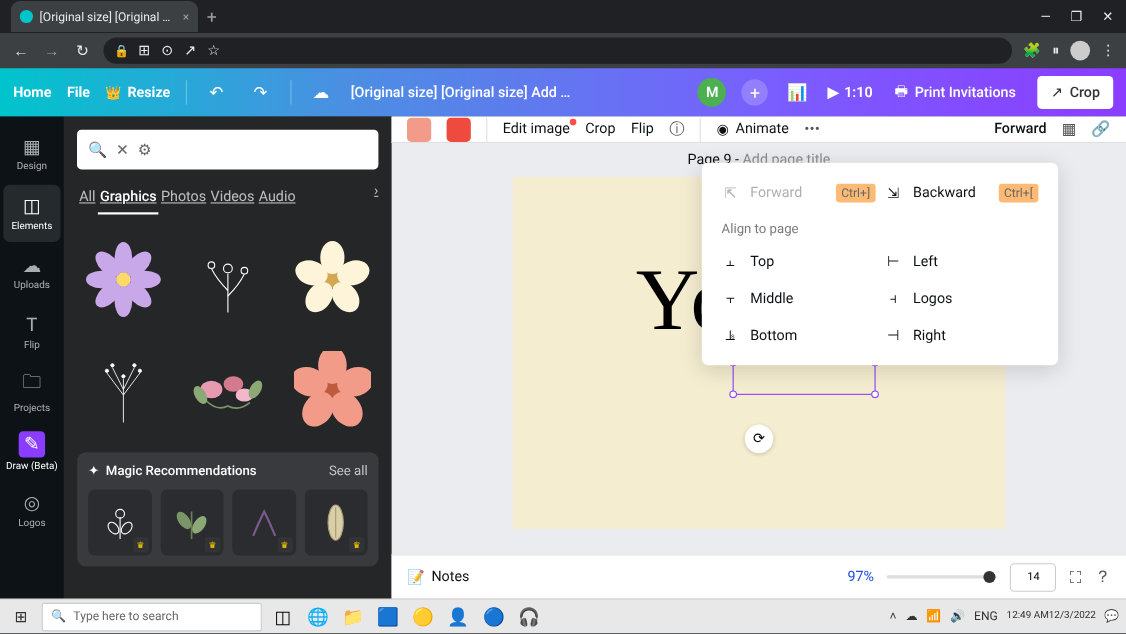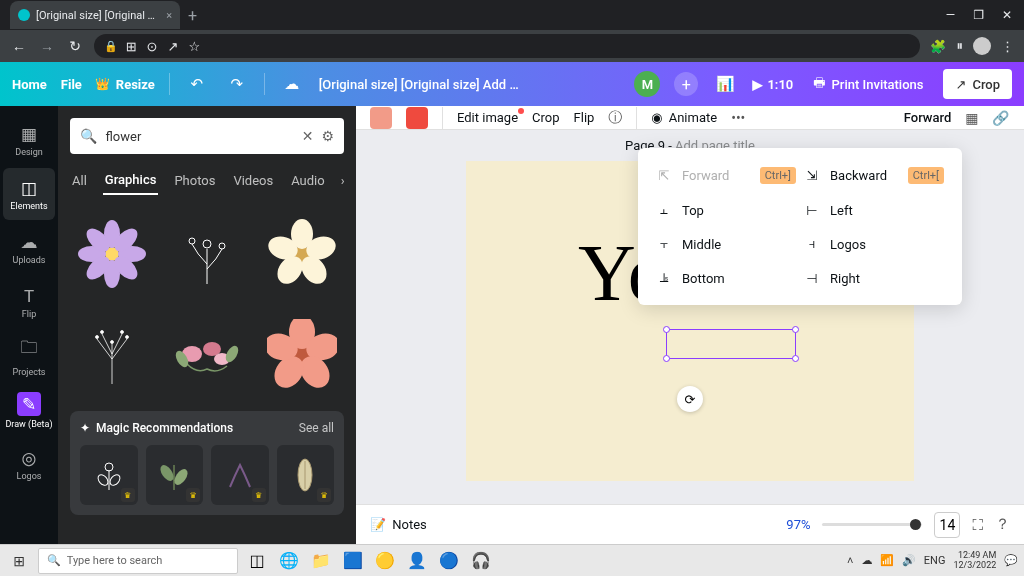--- a/index.html
+++ b/index.html
@@ -54,21 +54,21 @@
 .rail-item.purple .rail-icon { background: #8b3dff; border-radius: 4px; width: 24px; height: 24px; display: flex; align-items: center; justify-content: center; }
 .rail-icon { font-size: 17px; }
 
 
 .panel { width: 298px; background: #252627; display: flex; flex-direction: column; }
 .search-row { padding: 12px 12px 8px; }
 .search-box { background: #fff; border-radius: 4px; height: 36px; display: flex; align-items: center; padding: 0 10px; gap: 8px; }
 .search-box input { border: none; outline: none; flex: 1; font-size: 13px; color: #333; }
 .search-ic { color: #666; font-size: 14px; cursor: pointer; }
 
-.cat-tabs { display: flex; align-items: center; padding: 4px 12px; gap: 14px; color: rgba(255,255,255,0.7); font-size: 13px; position: relative; }
+.cat-tabs { display: flex; align-items: flex-start; padding: 4px 12px; color: rgba(255,255,255,0.7); font-size: 13px; position: relative; text-decoration: underline; }
 .cat-tab { cursor: pointer; padding: 6px 2px; }
 .cat-tab.active { color: #fff; font-weight: 500; border-bottom: 2px solid #fff; }
 .cat-arrow { margin-left: auto; color: rgba(255,255,255,0.7); cursor: pointer; }
 
 .grid { flex: 1; overflow-y: auto; padding: 12px; }
 .grid-row { display: flex; gap: 10px; margin-bottom: 14px; }
 .thumb { width: 86px; height: 86px; display: flex; align-items: center; justify-content: center; position: relative; }
 
 .magic-box { background: #383a3d; border-radius: 8px; padding: 10px; margin: 4px 0 14px; }
 .magic-head { display: flex; align-items: center; gap: 6px; color: #fff; font-size: 12px; font-weight: 500; margin-bottom: 10px; }
@@ -108,31 +108,31 @@
 .pos-icon { font-size: 13px; width: 16px; text-align: center; color: inherit; }
 .pos-kbd { font-size: 11px; background: #fdba74; color: #666; padding: 2px 5px; border-radius: 3px; margin-left: auto; }
 .pos-label { padding: 8px 18px 6px; font-size: 12px; color: #7a7a7a; }
 
 
 .canva-footer { height: 40px; background: #fff; border-top: 1px solid #e0e0e0; display: flex; align-items: center; padding: 0 14px; gap: 12px; }
 .notes-btn { display: flex; align-items: center; gap: 6px; font-size: 13px; color: #0d1216; cursor: pointer; }
 .zoom-val { font-size: 13px; color: #1d4ed8; width: 38px; text-align: right; }
 .zoom-slider { width: 100px; height: 3px; background: #ddd; border-radius: 2px; position: relative; }
 .zoom-dot { position: absolute; top: -4px; left: 88%; width: 11px; height: 11px; background: #333; border-radius: 50%; }
-.ft-box { width: 26px; height: 26px; border: 1px solid #ccc; border-radius: 4px; display: flex; align-items: center; justify-content: center; font-size: 14px; cursor: pointer; }
+.ft-box { width: 42px; height: 26px; border: 1px solid #ccc; border-radius: 4px; display: flex; align-items: center; justify-content: center; font-size: 10px; cursor: pointer; }
 .ft-icon { font-size: 15px; color: #555; cursor: pointer; }
 
 
 .taskbar { height: 32px; background: #e8e8e8; border-top: 1px solid #ccc; display: flex; align-items: center; padding: 0 6px; gap: 6px; }
 .tb-start { width: 26px; height: 26px; display: flex; align-items: center; justify-content: center; cursor: pointer; }
 .tb-win { font-size: 14px; color: #333; }
 .tb-search { flex: 0 0 200px; height: 26px; background: #fff; border: 1px solid #ccc; border-radius: 2px; display: flex; align-items: center; padding: 0 8px; gap: 6px; font-size: 11px; color: #666; }
 .tb-app { width: 26px; height: 26px; display: flex; align-items: center; justify-content: center; font-size: 16px; cursor: pointer; }
 .tb-tray { margin-left: auto; display: flex; align-items: center; gap: 8px; font-size: 11px; color: #333; }
-.tb-clock { display: flex; flex-direction: column; align-items: flex-end; line-height: 1.1; font-size: 9px; }
+.tb-clock { display: flex; flex-direction: row; align-items: flex-end; line-height: 1.1; font-size: 9px; }
 
 
 svg { display: block; }
 </style>
 </head>
 <body>
 
 <div class="browser-top">
   <div class="browser-tab">
     <span class="tab-favicon"></span>
@@ -229,21 +229,20 @@
     <div class="rail-item">
         <span class="rail-icon">◎</span>
         <span>Logos</span>
       </div>
   </div>
 
   <div class="panel">
     <div class="search-row">
       <div class="search-box">
         <span class="search-ic">🔍</span>
-        <input value="flower" style="">
         <span class="search-ic">✕</span>
         <span class="search-ic">⚙</span>
       </div>
     </div>
     <div class="cat-tabs">
       <span class="cat-tab">All</span>
       <span class="cat-tab active">Graphics</span>
       <span class="cat-tab">Photos</span>
       <span class="cat-tab">Videos</span>
       <span class="cat-tab">Audio</span>
@@ -434,20 +433,21 @@
             <span class="pos-icon">⇱</span>
             <span>Forward</span>
             <span class="pos-kbd">Ctrl+]</span>
           </div>
         <div class="pos-item">
             <span class="pos-icon">⇲</span>
             <span>Backward</span>
             <span class="pos-kbd">Ctrl+[</span>
           </div>
       </div>
+      <div class="pos-label">Align to page</div>
       <div class="pos-row">
         <div class="pos-item">
             <span class="pos-icon">⫠</span>
             <span>Top</span>
           </div>
         <div class="pos-item">
             <span class="pos-icon">⊢</span>
             <span>Left</span>
           </div>
       </div>

